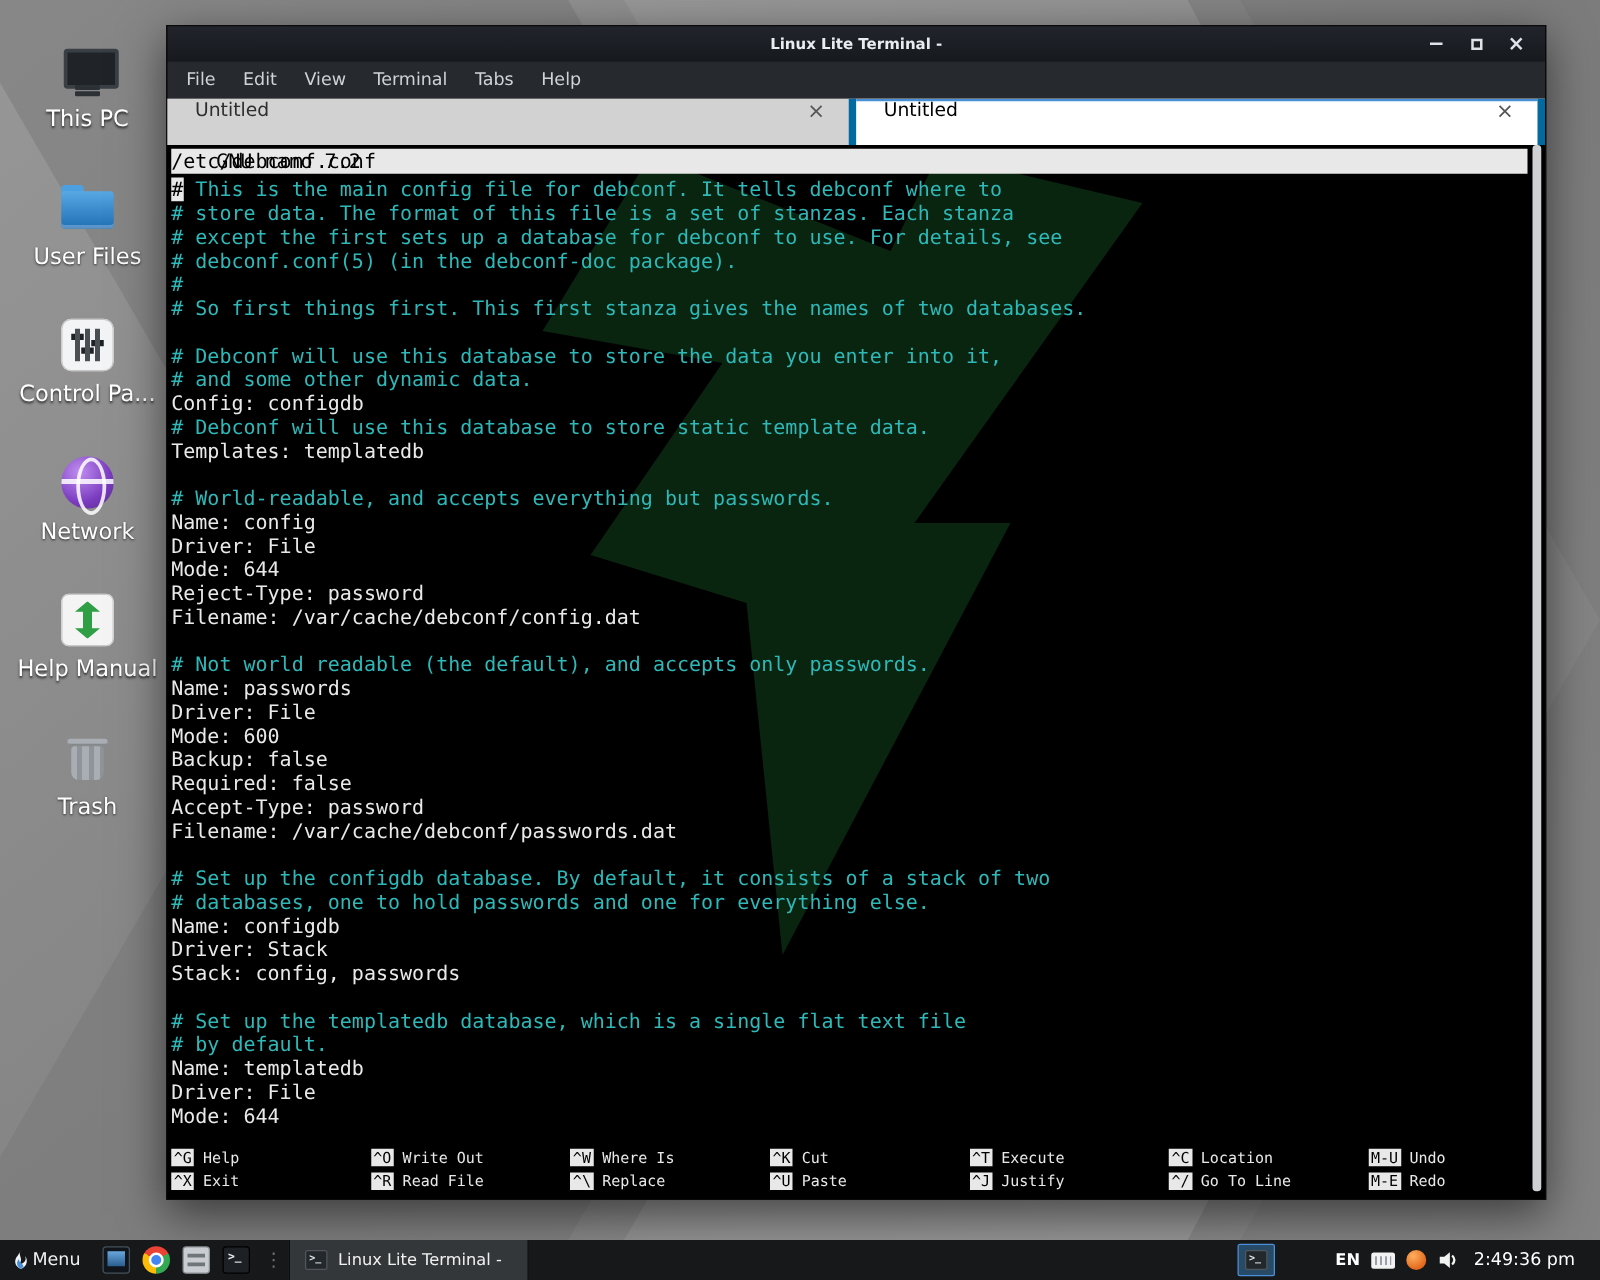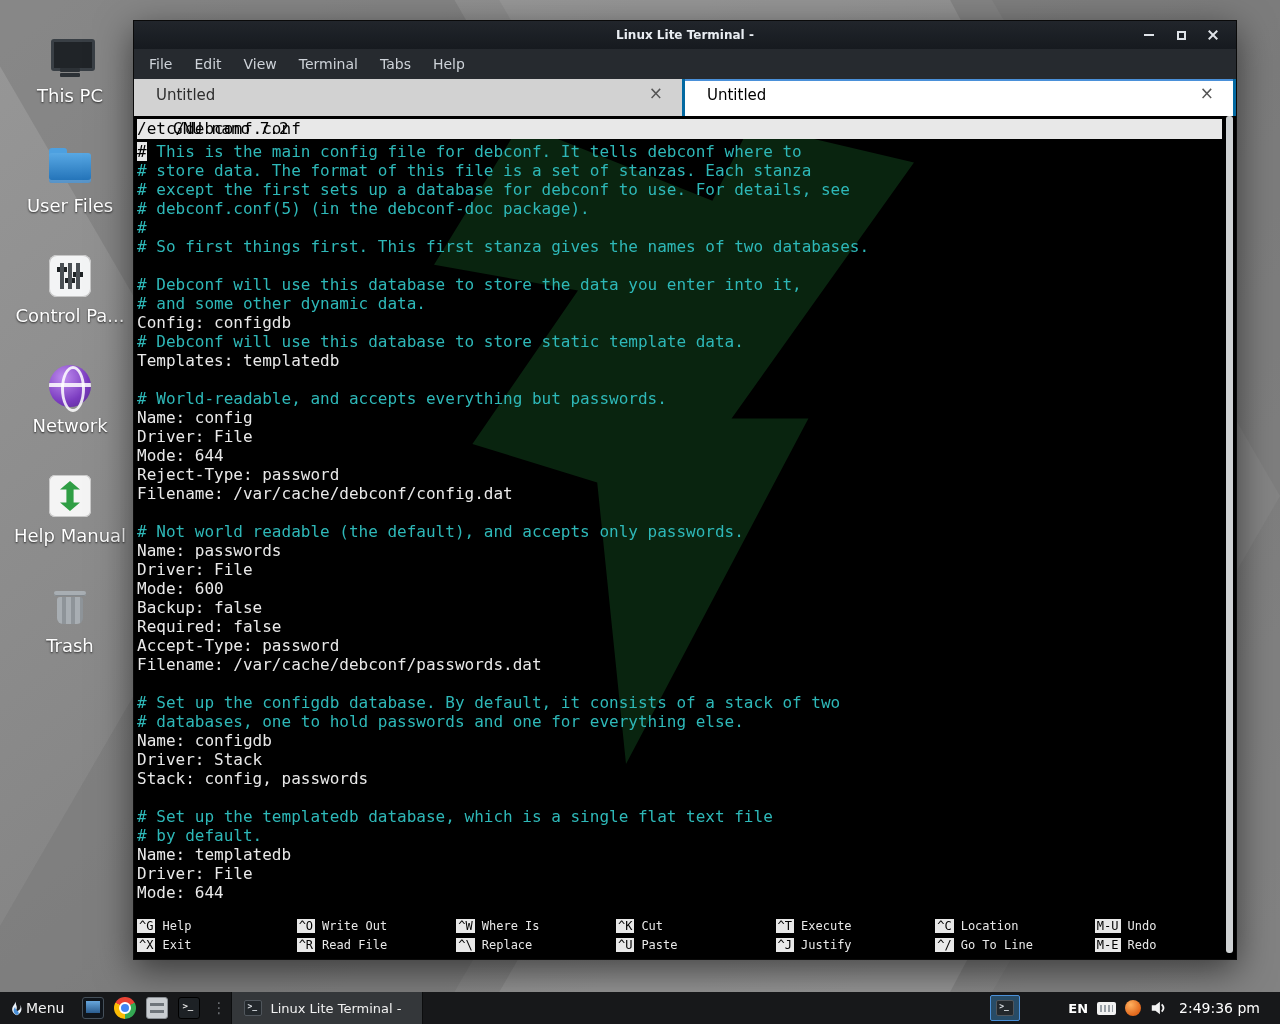--- a/index.html
+++ b/index.html
@@ -56,21 +56,21 @@
   .max-glyph{width:9px;height:9px;border:2px solid #dfe3e8}
   .close-glyph{position:relative;width:12px;height:12px}
   .close-glyph::before,.close-glyph::after{content:"";position:absolute;left:5px;top:0;width:2px;height:12px;background:#dfe3e8}
   .close-glyph::before{transform:rotate(45deg)}
   .close-glyph::after{transform:rotate(-45deg)}
 
   .menubar{height:30px;background:#262a2f;display:flex;align-items:center;padding-left:4px;flex:0 0 auto}
   .menu-item{padding:4px 11px;font-size:14px;color:#ced3d9;cursor:pointer}
 
   .tabbar{height:37px;display:flex;background:#9f9f9f;flex:0 0 auto}
-  .tab{flex:1;display:flex;align-items:flex-end;background:#d2d2d2;border-right:3px solid #0369a1;padding:12px 14px;cursor:pointer}
+  .tab{flex:1;display:flex;align-items:flex-start;background:#d2d2d2;border-right:6px solid #0369a1;padding:0 14px;cursor:pointer}
   .tab.active{background:#fff;box-shadow:inset 0 2px 0 var(--accent-blue)}
   .tab-label{font-size:15px;color:#2e2e2e;flex:1;text-align:left;padding-left:8px}
   .tab.active .tab-label{color:#000}
   .tab-close{color:#555;font-size:17px;line-height:1;padding:2px 5px;cursor:pointer}
 
   .termarea{flex:1;position:relative;background:var(--terminal-bg);display:flex;flex-direction:column;overflow:hidden;font-family:"DejaVu Sans Mono",monospace}
   .watermark{position:absolute;left:300px;top:8px;width:480px;height:640px;background:#0a2811;clip-path:polygon(18% 0,58% 12%,66% 0,100% 6%,62% 46%,78% 46%,40% 100%,34% 56%,8% 50%,30% 26%,0 22%);opacity:.9}
   .nano-header{flex:0 0 auto;height:20px;margin:3px 14px 0 3px;background:#e8e8e8;color:#000;font-size:16px;line-height:20px;position:relative;z-index:1}
   .nano-version{margin-left:36px}
   .nano-file{position:absolute;left:0;right:0;}

